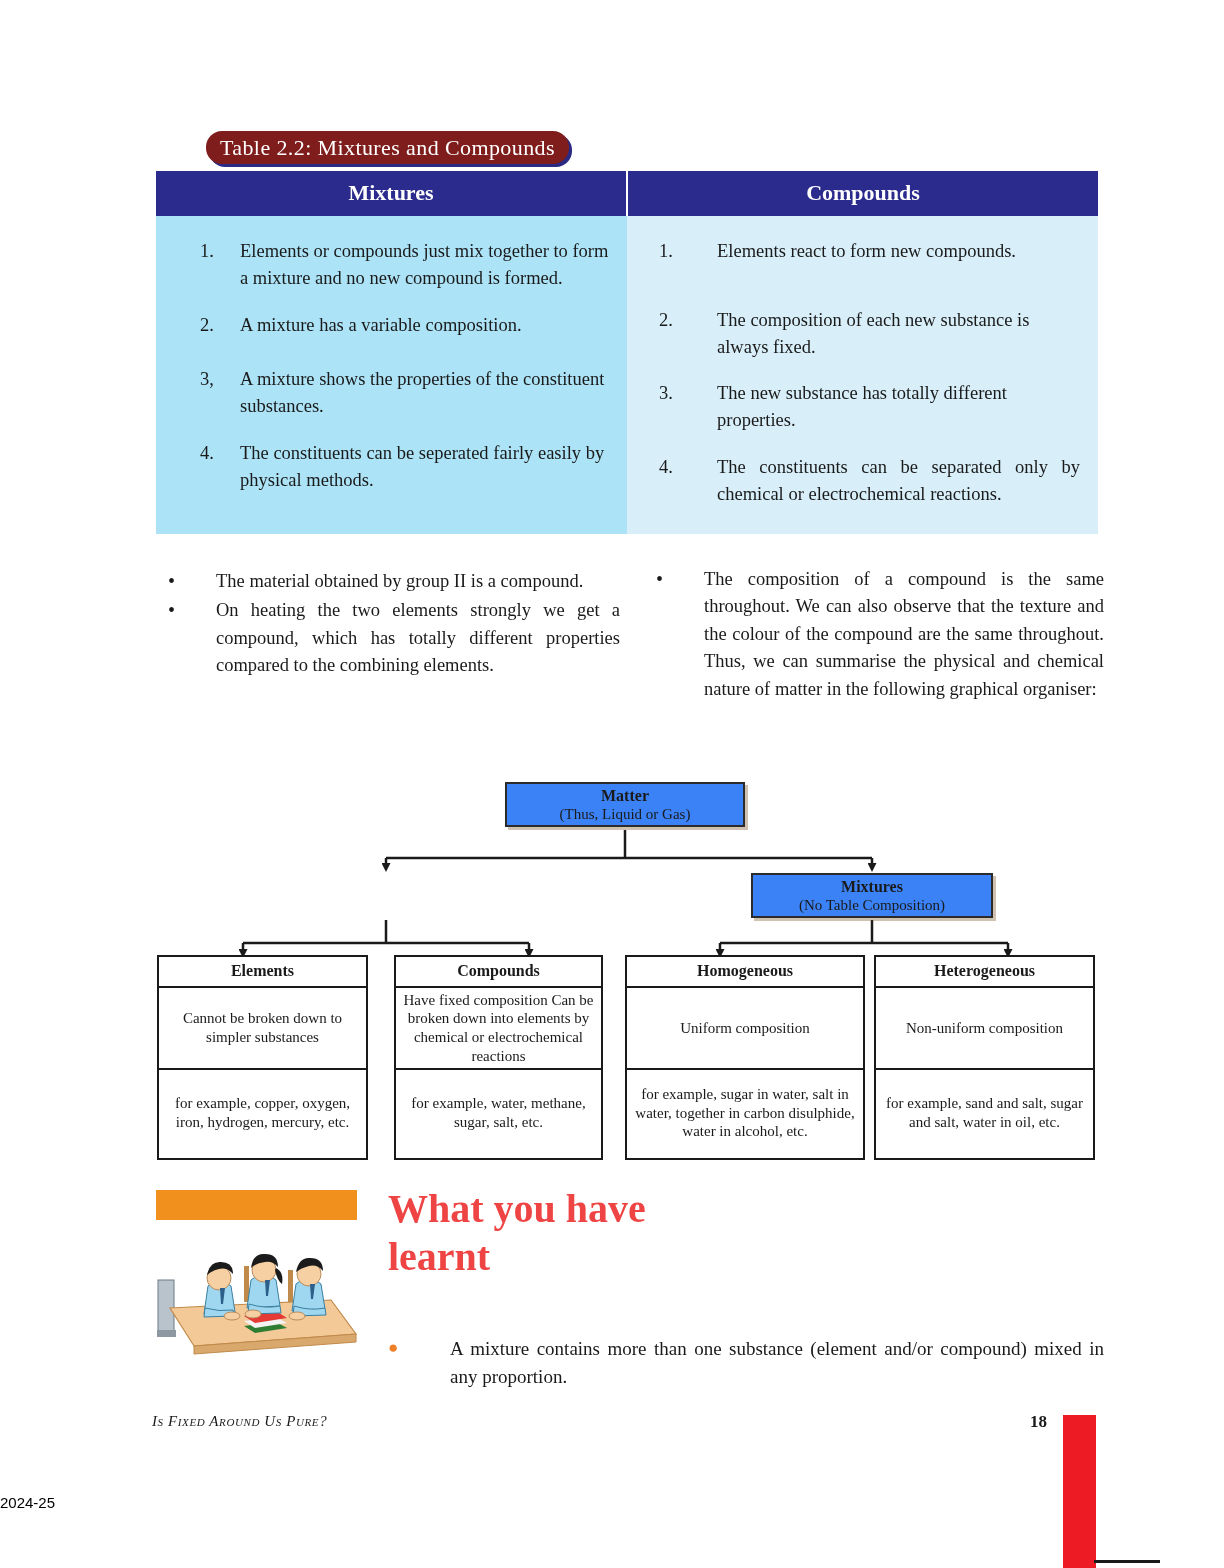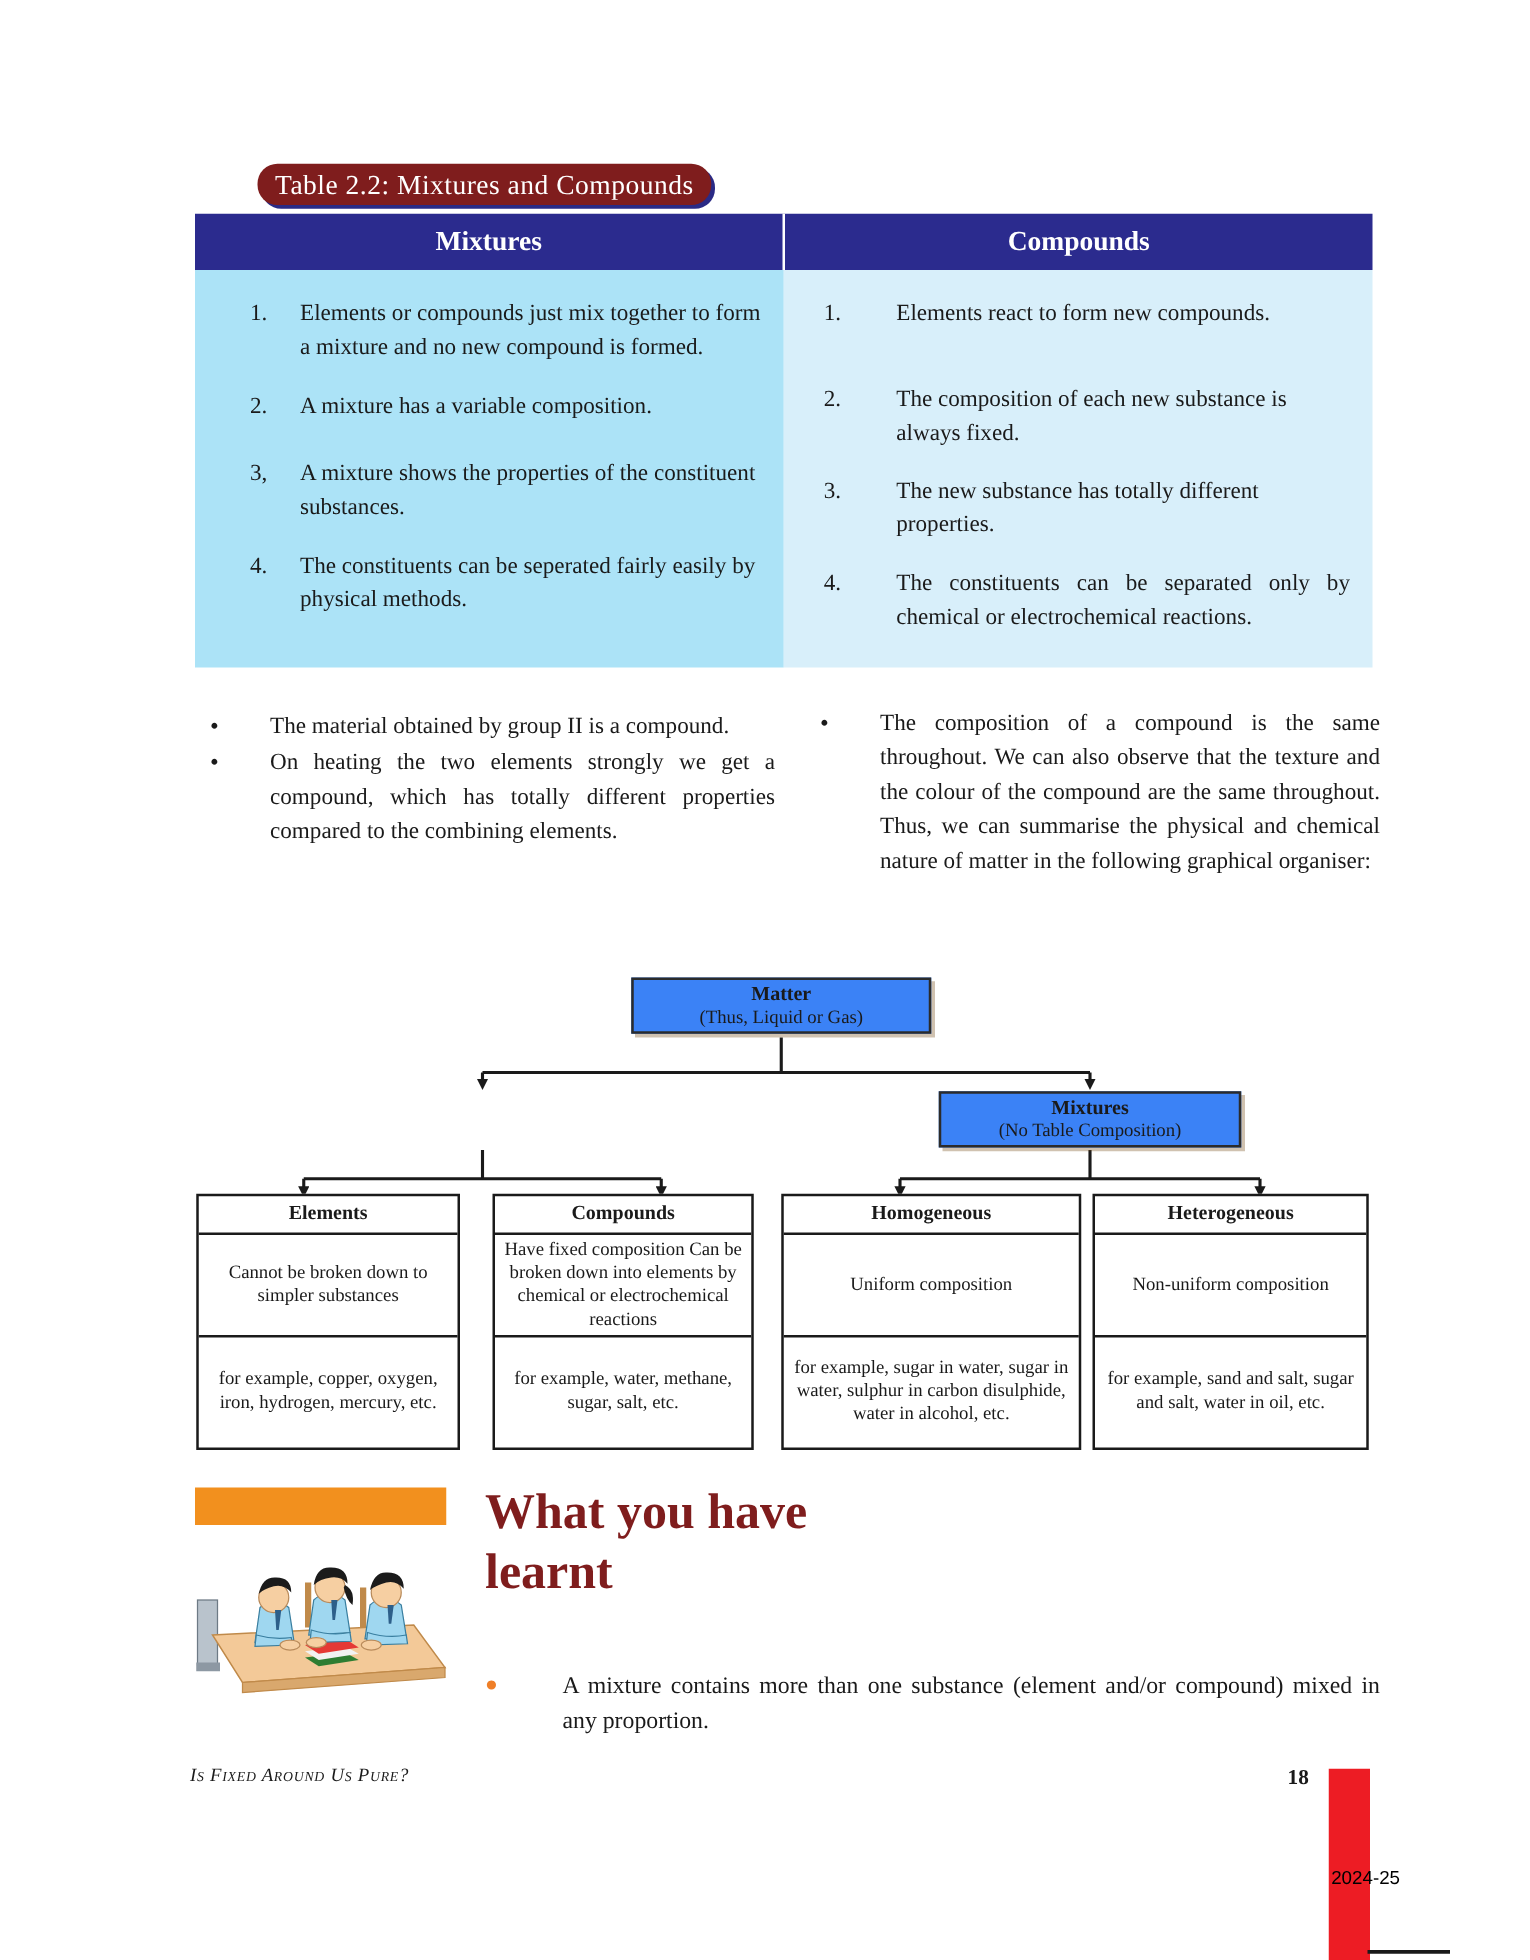--- a/index.html
+++ b/index.html
@@ -66,34 +66,34 @@
     display:flex;align-items:center;justify-content:center;text-align:center;
     font-size:15px;line-height:1.25;padding:4px 6px;box-sizing:border-box;
   }
   .lbox .cell.mid{border-bottom:2px solid #1a1a1a;font-family:Liberation Serif, serif;}
 
   
   #orange-bar{position:absolute;left:156px;top:1190px;width:201px;height:30px;background:#f2901e;}
   #illus{position:absolute;left:156px;top:1222px;width:204px;height:135px;}
   #wyhl-title{
     position:absolute;left:388px;top:1185px;width:260px;
-    color:#7f1d1d;font-weight:bold;font-size:40px;line-height:1.2;
+    color:#ef4444;font-weight:bold;font-size:40px;line-height:1.2;
   }
   #wyhl-bullet{position:absolute;left:388px;top:1335px;width:716px;font-size:19px;line-height:1.45;display:flex;}
   #wyhl-bullet .dot{flex:0 0 62px;color:#ef7f28;font-size:17px;line-height:1.5;}
   #wyhl-bullet .bd{flex:1 1 auto;text-align:justify;}
 
   
   #footer-left{
     position:absolute;left:152px;top:1413px;font-style:italic;
     font-size:15px;font-variant:small-caps;letter-spacing:.6px;
   }
   #page-no{position:absolute;left:1030px;top:1412px;font-weight:bold;font-size:17px;}
   #red-bar{position:absolute;left:1063px;top:1415px;width:33px;height:153px;background:#ed1c24;}
-  #year{position:absolute;left:12px;top:1494px;width:1108px;text-align:right;font-family:"Liberation Sans",sans-serif;font-size:15px;color:#000;}
+  #year{position:absolute;left:0;top:1494px;width:1108px;text-align:left;font-family:"Liberation Sans",sans-serif;font-size:15px;color:#000;}
   #bottom-rule{position:absolute;left:1094px;top:1560px;width:66px;height:3px;background:#1a1a1a;}
 </style>
 </head>
 <body>
 
 <div id="table-wrap">
   <div class="tbl-title">Table 2.2: Mixtures and Compounds</div>
   <table class="tbl">
     <thead>
       <tr>
@@ -213,21 +213,21 @@
 
   <div class="lbox" style="left:239px;top:180px;width:209px;height:205px;">
     <div class="hd">Compounds</div>
     <div class="cell mid" style="height:82px;">Have fixed composition Can be broken down into elements by chemical  or electrochemical reactions</div>
     <div class="cell" style="height:86px;">for example, water, methane, sugar, salt, etc.</div>
   </div>
 
   <div class="lbox" style="left:470px;top:180px;width:240px;height:205px;">
     <div class="hd">Homogeneous</div>
     <div class="cell mid" style="height:82px;">Uniform composition</div>
-    <div class="cell" style="height:86px;">for example, sugar in water, sugar in water, sulphur in carbon disulphide, water in alcohol, etc.</div>
+    <div class="cell" style="height:86px;">for example, sugar in water, salt in water, together in carbon disulphide, water in alcohol, etc.</div>
   </div>
 
   <div class="lbox" style="left:719px;top:180px;width:221px;height:205px;">
     <div class="hd">Heterogeneous</div>
     <div class="cell mid" style="height:82px;">Non-uniform composition</div>
     <div class="cell" style="height:86px;">for example, sand and salt, sugar and salt, water in oil, etc.</div>
   </div>
 </div>
 
 <div id="orange-bar"></div>

